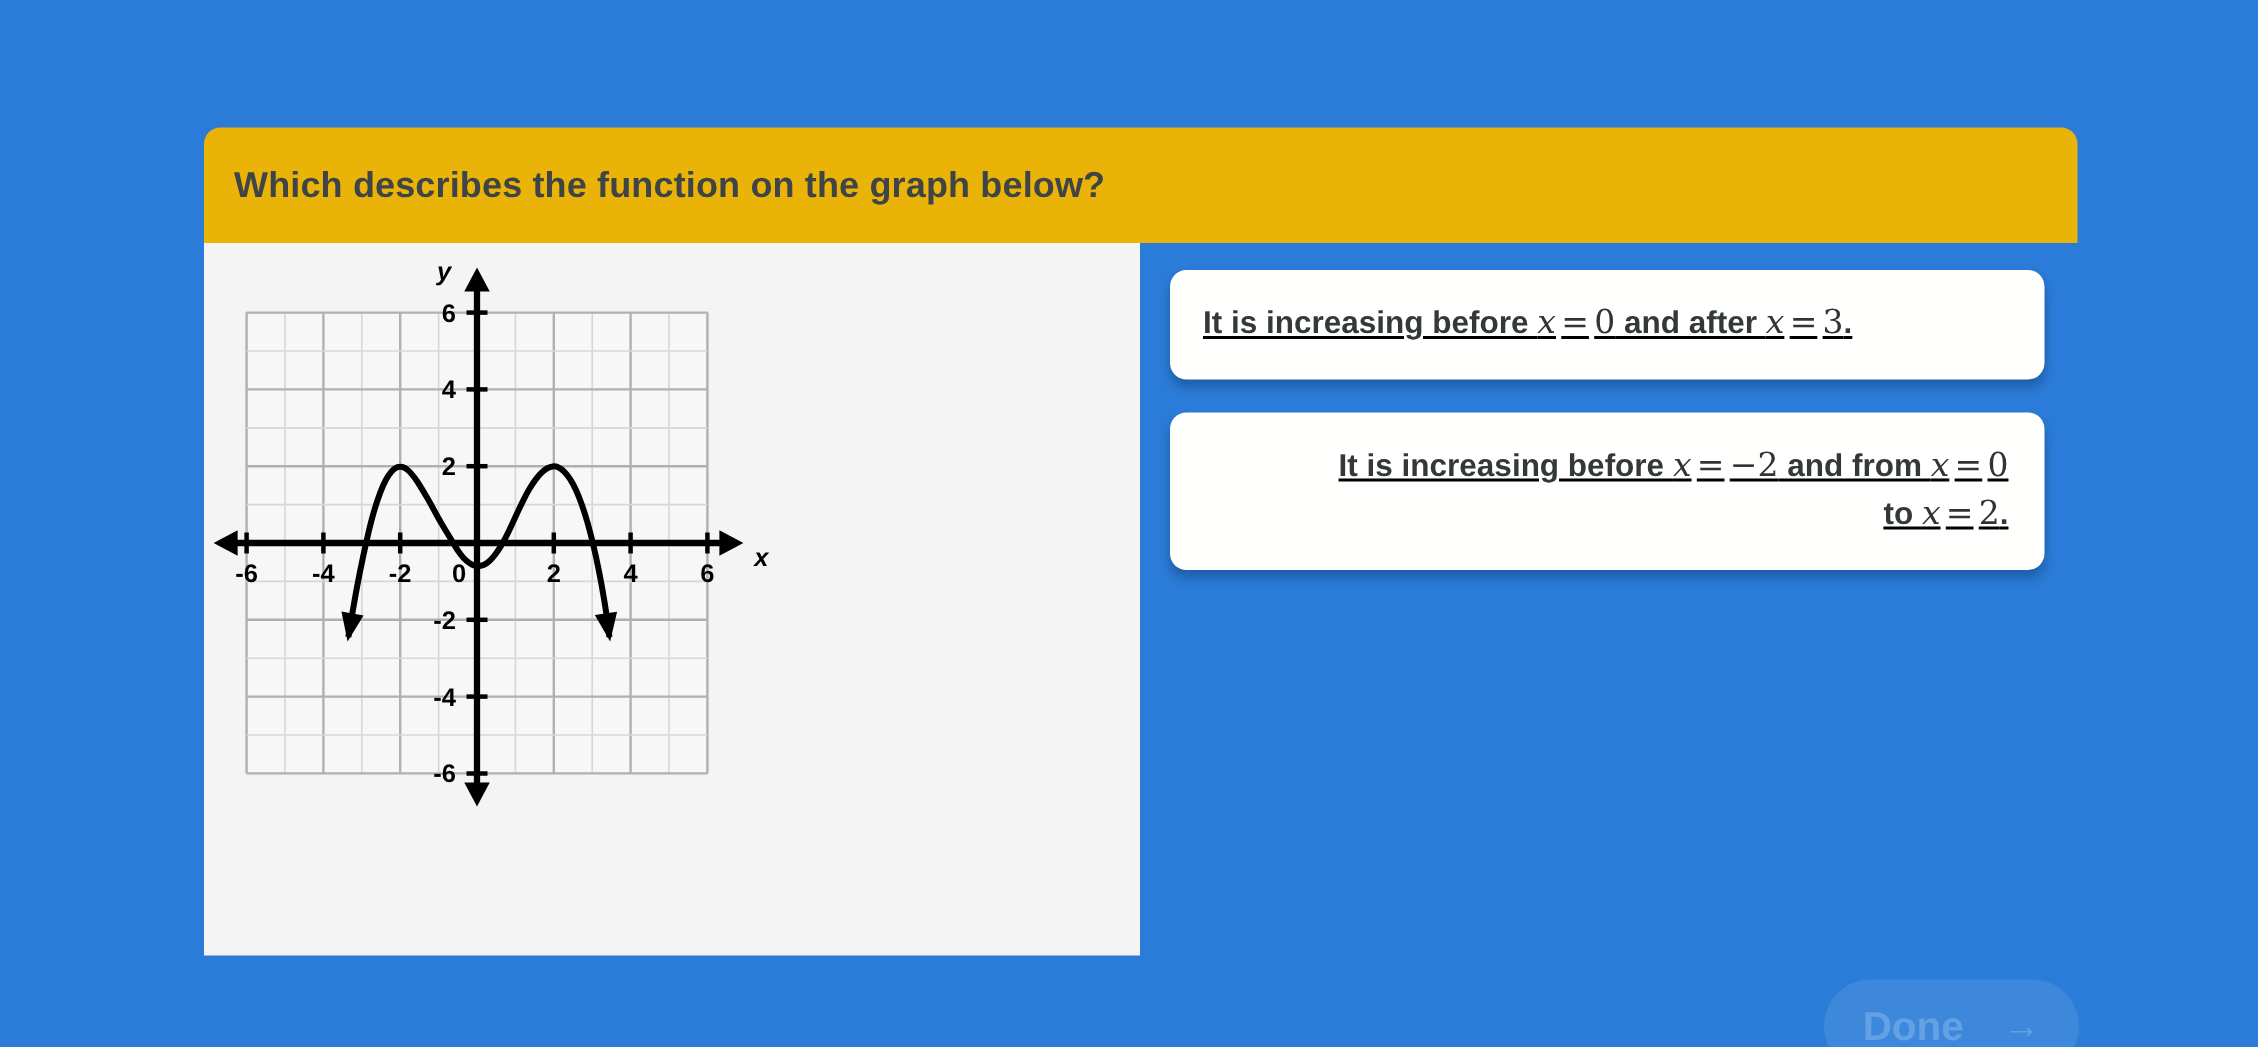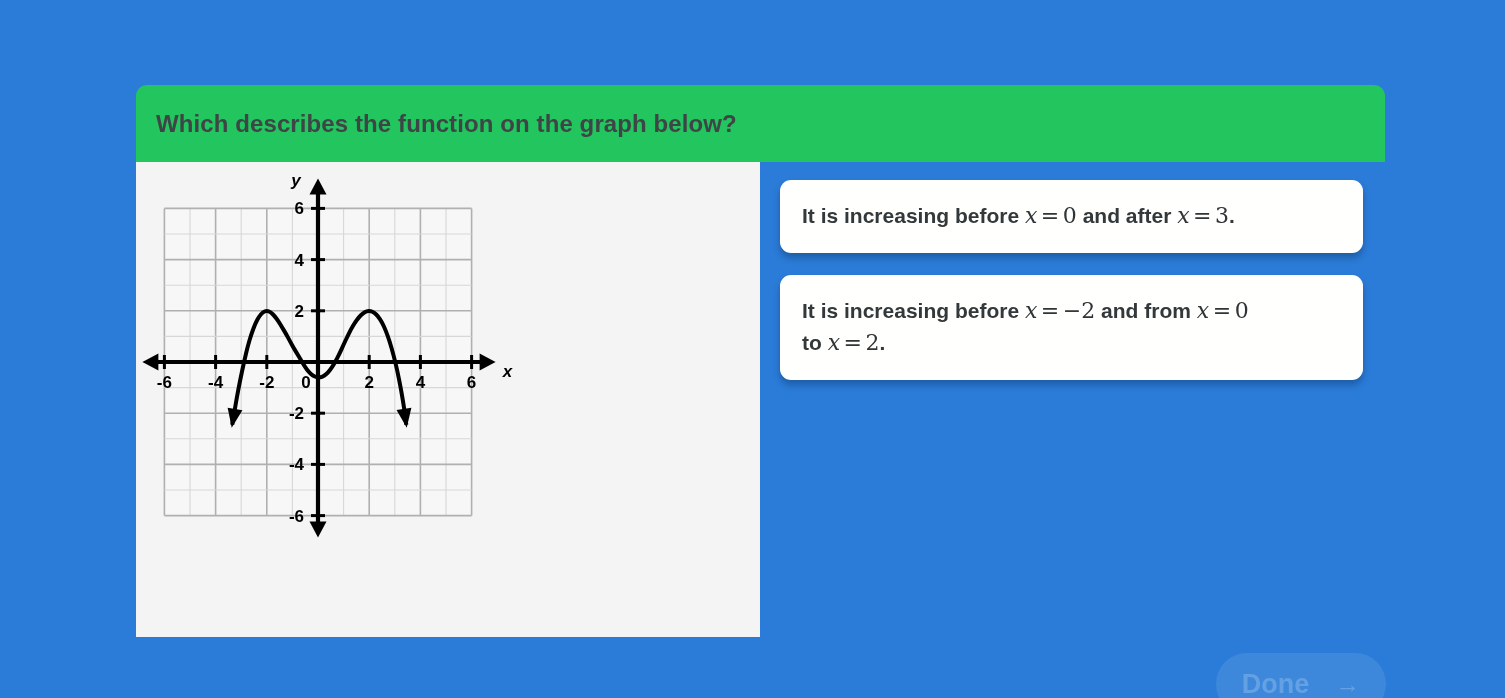--- a/index.html
+++ b/index.html
@@ -18,21 +18,21 @@
   
   #question-card {
     position: absolute;
     left: 136px;
     top: 85px;
     width: 1249px;
     border-radius: 12px 12px 10px 10px;
   }
 
   #card-header {
-    background: #22c55e;
+    background: #eab308;
     border-radius: 11px 11px 0 0;
     height: 77px;
     display: flex;
     align-items: center;
     padding-left: 20px;
     box-sizing: border-box;
   }
   #question-title {
     font-size: 24px;
     font-weight: 700;
@@ -58,35 +58,36 @@
     position: absolute;
     left: 0;
     top: 0;
   }
 
   
   #answers {
     flex: 1 1 auto;
     padding: 18px 22px 0 20px;
     box-sizing: border-box;
+    text-decoration: underline;
   }
   .answer-option {
     background: #fffffe;
     border-radius: 11px;
     box-shadow: 0 5px 7px rgba(0, 34, 70, .33);
     padding: 20px 24px 21px 22px;
     margin-bottom: 22px;
     box-sizing: border-box;
     font-size: 21px;
     font-weight: 700;
     color: #33383a;
     line-height: 1.45;
     cursor: pointer;
   }
-  .answer-option:last-child { margin-bottom: 6px; }
+  .answer-option:last-child { margin-bottom: 6px; text-align: right; }
 
   
   .m {
     font-family: "DejaVu Serif", "Liberation Serif", serif;
     font-weight: 400;
     font-size: 22px;
     color: #2f3436;
     white-space: nowrap;
   }
   .m .v { font-style: italic; }

